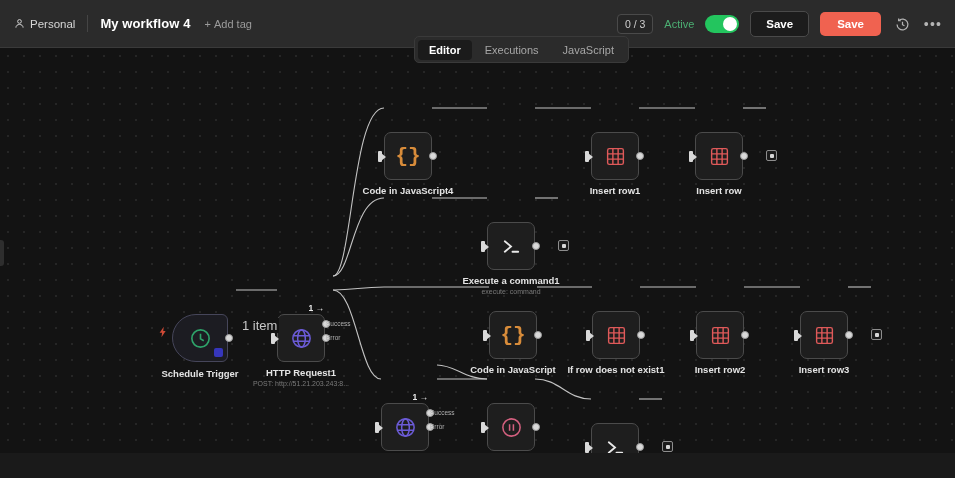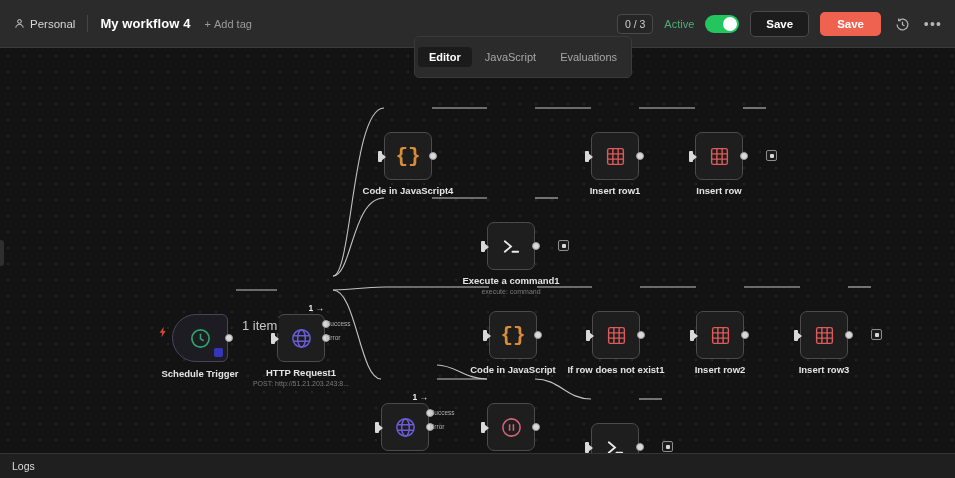--- a/index.html
+++ b/index.html
@@ -45,21 +45,21 @@
   }
   .btn-save {
     background: #f06250; border: none; border-radius: 5px;
     color: #fff; font-size: 11.5px; font-weight: bold; padding: 6px 17px;
   }
   .icon-btn { width: 20px; height: 20px; display: flex; align-items: center; justify-content: center; color: #b4b4b4; }
   .dots { letter-spacing: 1.2px; font-size: 14px; color: #b4b4b4; line-height: 8px; }
 
   
   #tabs {
-    position: absolute; top: 36px; left: 414px; height: 42px;
+    position: absolute; top: 36px; left: 414px; height: 27px;
     background: #2b2b2b; border: 1px solid #3a3a3a; border-radius: 5px;
     display: flex; align-items: center; padding: 3px; gap: 2px; z-index: 45;
   }
   .tab { font-size: 11px; color: #a7a7a7; padding: 4px 11px; border-radius: 4px; }
   .tab.active { background: #1b1b1b; color: #ffffff; font-weight: bold; }
 
   
   #canvas {
     position: absolute; top: 48px; left: 0; width: 955px; height: 405px;
     background: #131313; overflow: hidden;
@@ -185,22 +185,22 @@
         </svg>
       </div>
       <div class="icon-btn">
           <span class="dots">•••</span>
         </div>
     </div>
   </div>
 
   <div id="tabs">
     <div class="tab active">Editor</div>
+    <div class="tab">Executions</div>
     <div class="tab">JavaScript</div>
-    <div class="tab">Evaluations</div>
   </div>
 
   <div id="canvas">
     <div id="dots-bg"></div>
 
     <svg id="edges">
       <g stroke="#c3c3c3" stroke-width="1.1" fill="none">
 
         <path d="M236,242 L277,242"></path>
 
@@ -401,16 +401,13 @@
       <div class="port in" style="left:-6px;top:19px"></div>
       <div class="port" style="right:-5px;top:20px"></div>
 
     </div>
     <div class="endcap" style="left:662px;top:393px"></div>
 
   </div>
 
   <div id="side-handle"></div>
 
-  <div id="logs">
-    <span class="logs-label">Logs</span>
-  </div>
 </div>
 
 </body></html>

